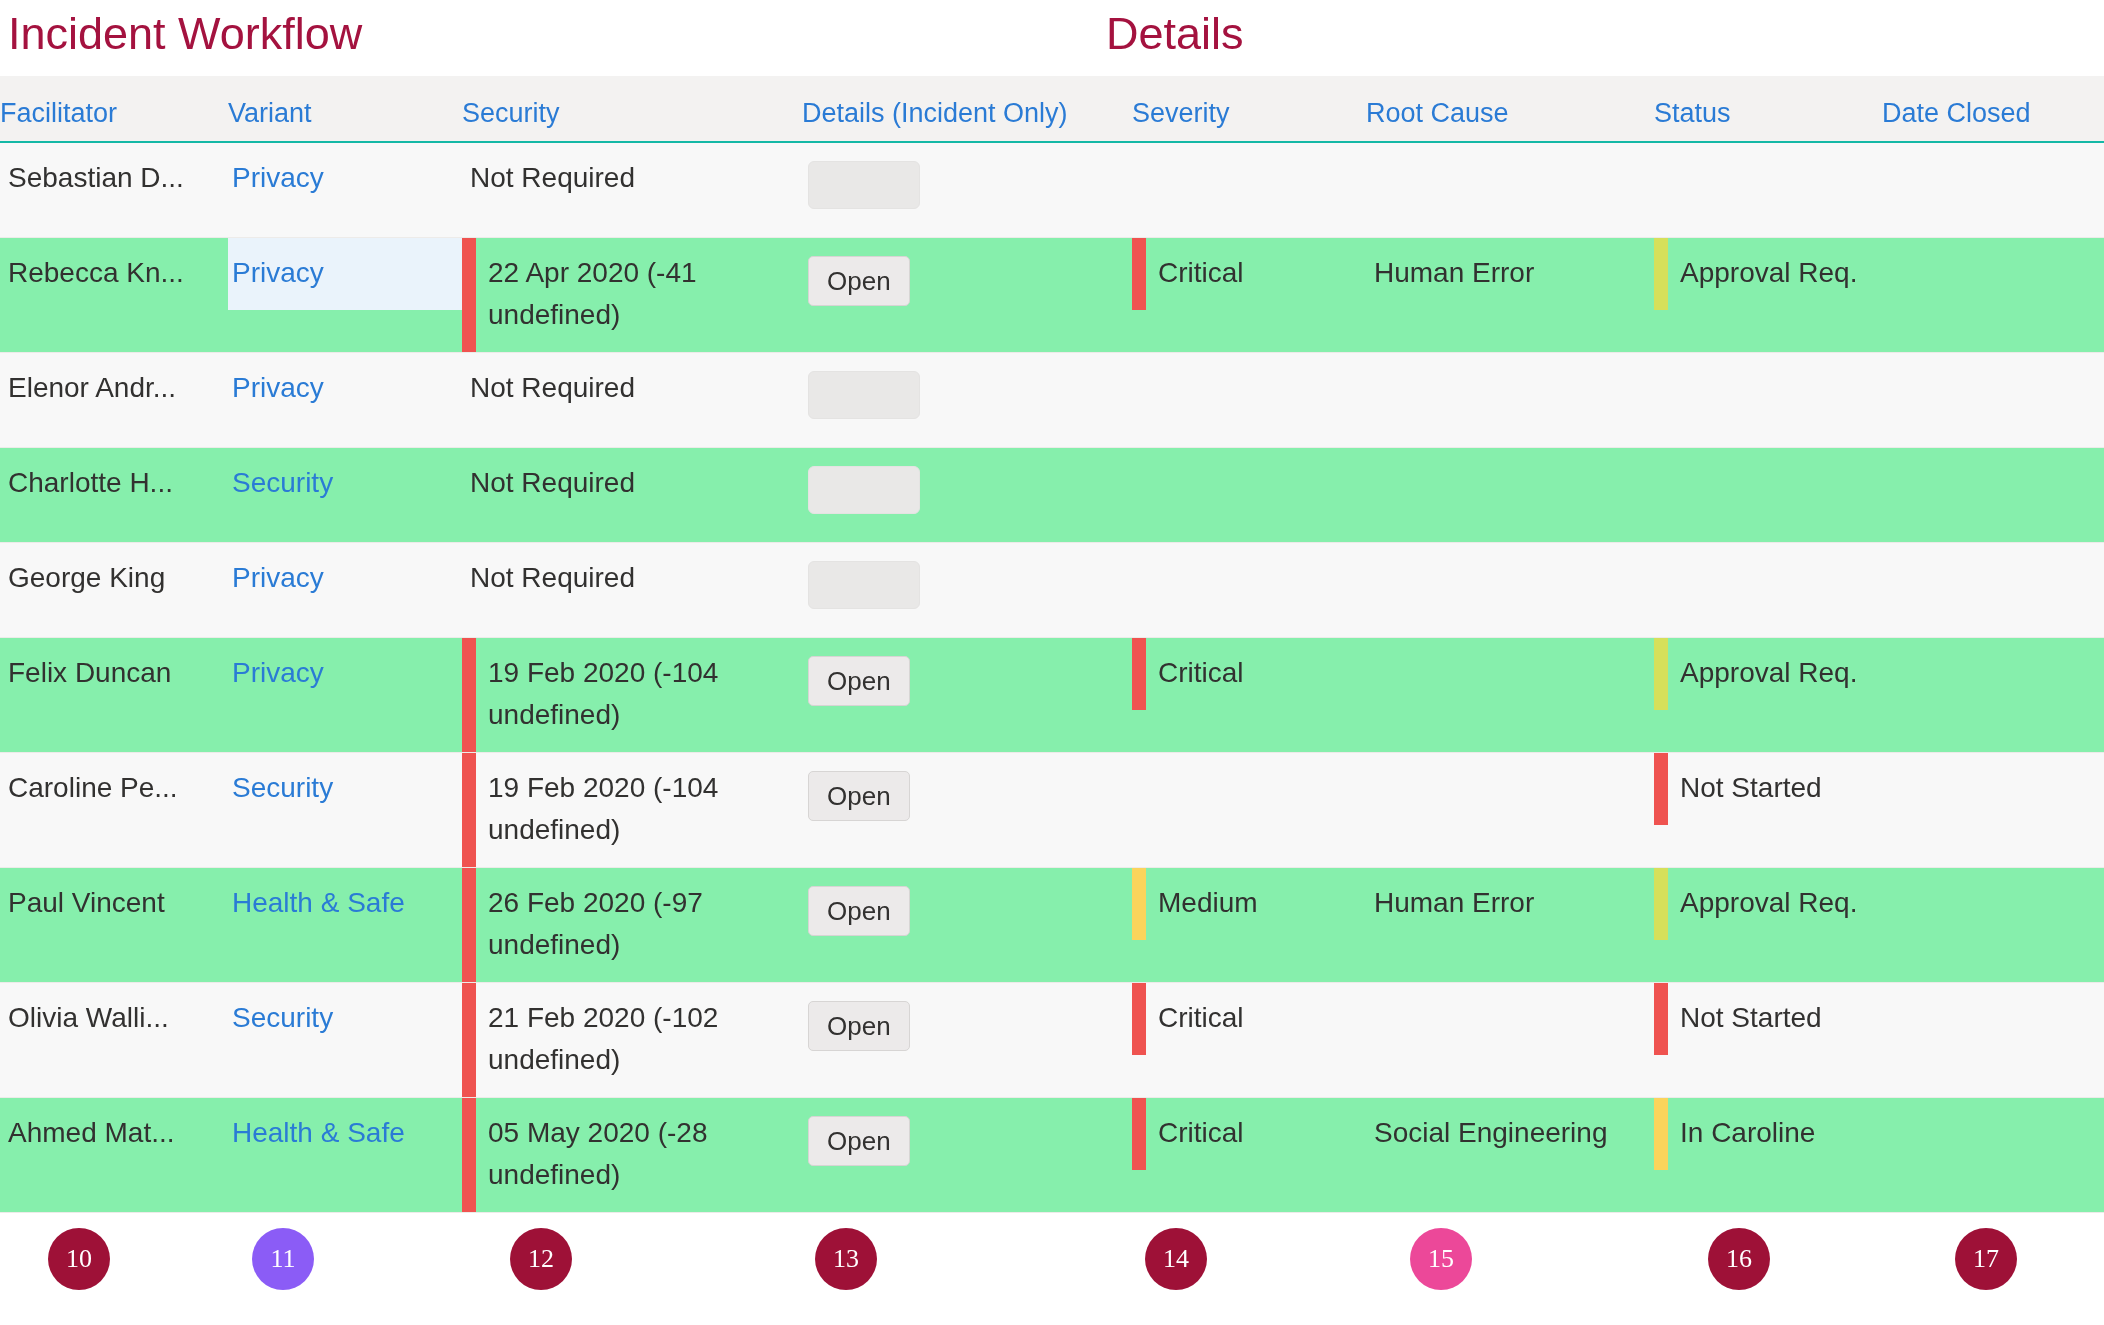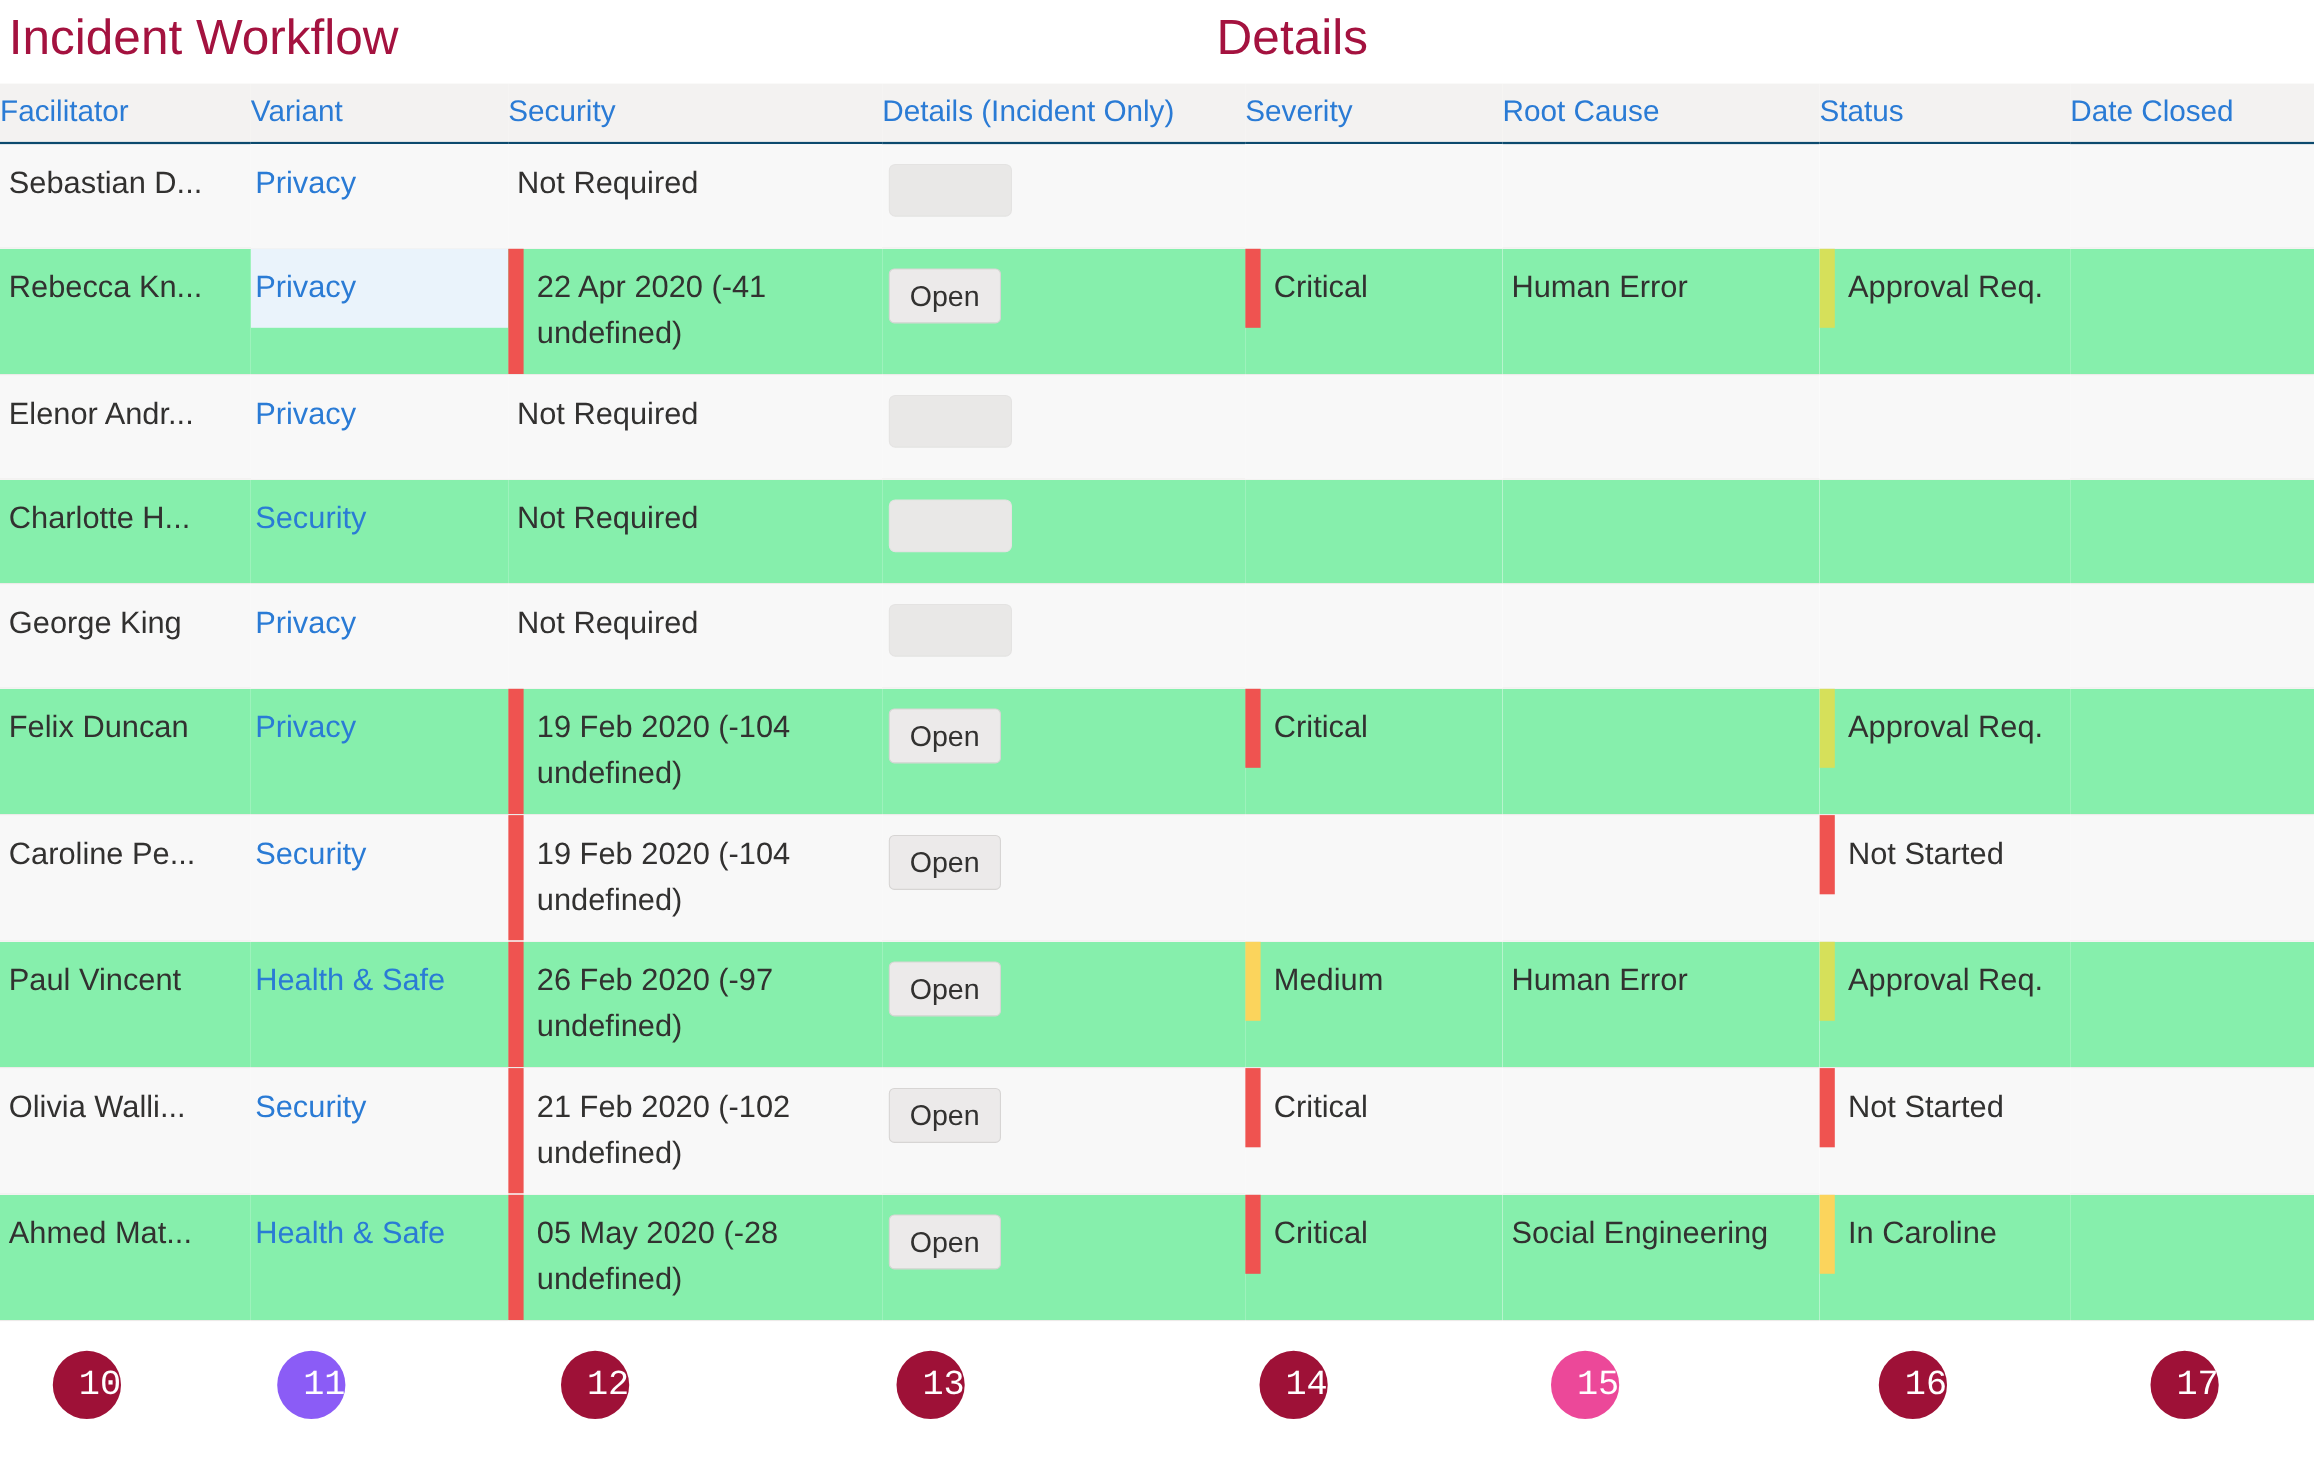--- a/index.html
+++ b/index.html
@@ -48,22 +48,22 @@
     border-collapse: collapse;
     table-layout: fixed;
   }
 
   table.grid thead th {
     background: #f3f2f1;
     color: #2a7bd5;
     font-size: 27px;
     font-weight: 400;
     text-align: left;
-    padding: 10px 0 12px 0;
-    border-bottom: 2px solid #0c4a6e;
+    padding: 22px 0 12px 0;
+    border-bottom: 2px solid #14b8a6;
     vertical-align: middle;
     white-space: nowrap;
   }
 
   table.grid tbody td {
     font-size: 28px;
     line-height: 42px;
     color: #323130;
     vertical-align: top;
     padding: 14px 0 16px 0;
@@ -188,24 +188,24 @@
     height: 78px;
   }
   .badge {
     position: absolute;
     top: 0;
     width: 62px;
     height: 62px;
     border-radius: 50%;
     background: #9e1137;
     color: #ffffff;
-    font-size: 32px;
+    font-size: 26px;
     line-height: 62px;
-    text-align: right;
-    font-family: Liberation Mono, monospace;
+    text-align: center;
+    font-family: Liberation Serif, serif;
   }
 </style>
 </head>
 <body>
 
 <div class="page">
 
   <div class="titles">
     <div class="section-title left">Incident Workflow</div>
     <div class="section-title right">Details</div>

